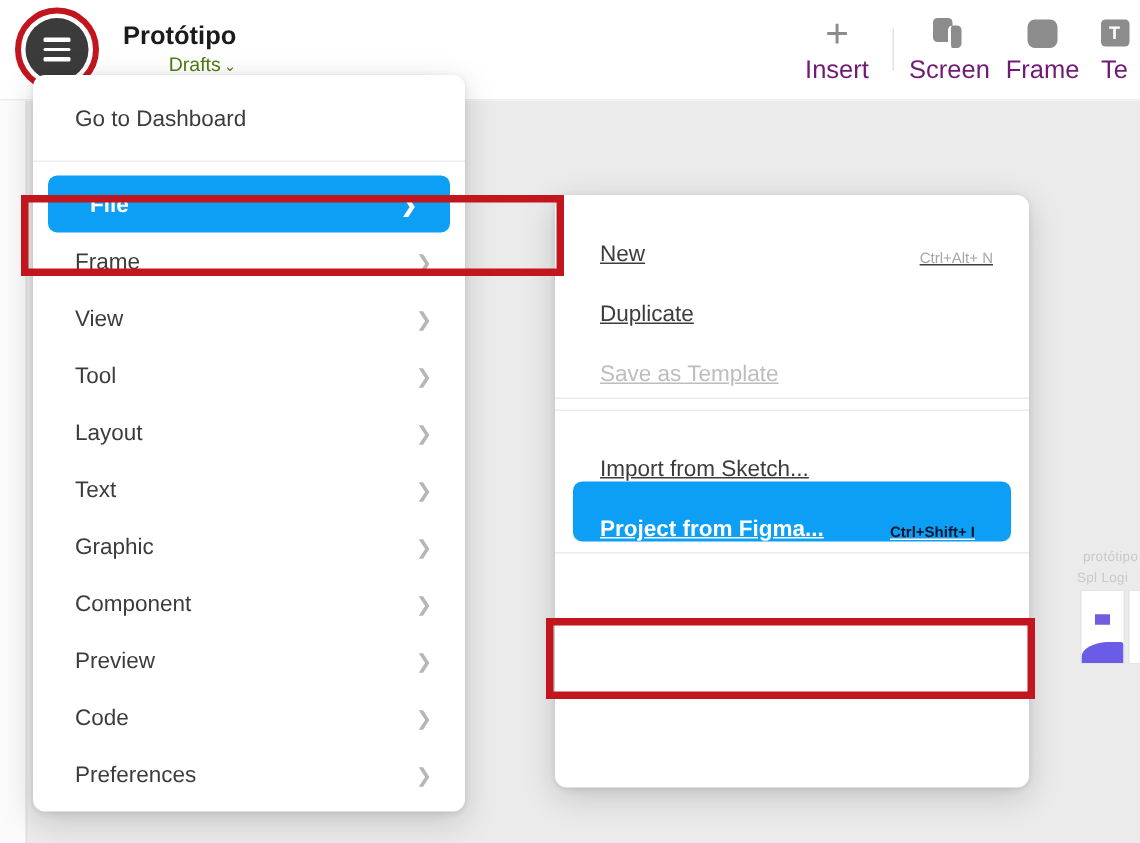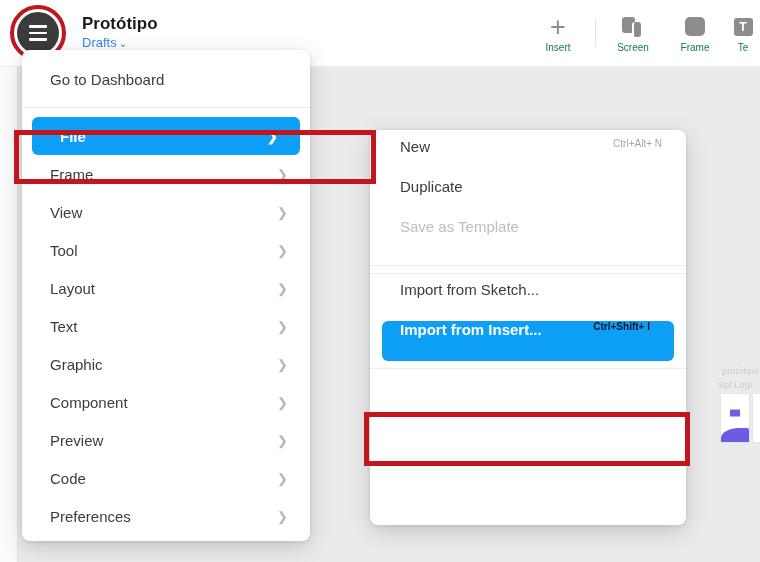--- a/index.html
+++ b/index.html
@@ -59,30 +59,30 @@
   }
   .burger {
     width: 42px; height: 42px; border-radius: 50%; background: #3b3b3b;
     display: flex; flex-direction: column; align-items: center; justify-content: center;
     gap: 4px; cursor: pointer;
   }
   .burger span { display: block; width: 18px; height: 2.5px; background: #ffffff; border-radius: 1px; }
 
   .title-block { margin-left: 16px; }
   .doc-title { font-size: 17px; font-weight: bold; color: #1b1b1b; line-height: 21px; }
-  .doc-sub { font-size: 13px; color: #3b82f6; line-height: 18px; }
+  .doc-sub { font-size: 13px; color: #4d7c0f; line-height: 18px; text-align: right; }
   .doc-sub .caret { font-size: 10px; margin-left: 2px; }
 
   .tools { margin-left: auto; display: flex; align-items: center; height: 67px; }
   .tool {
     display: flex; flex-direction: column; align-items: center; justify-content: center;
     width: 62px; height: 67px; cursor: pointer; color: #9b9b9b;
   }
   .tool .glyph { height: 26px; display: flex; align-items: center; justify-content: center; }
-  .tool .tlabel { font-size: 10px; color: #15803d; margin-top: 2px; }
+  .tool .tlabel { font-size: 17px; color: #701a75; margin-top: 2px; }
   .tool-sep { width: 1px; height: 28px; background: #e2e2e2; margin: 0 6px; }
   .plus { font-size: 27px; color: #8c8c8c; line-height: 22px; font-weight: 300; }
   .ic-screen { position: relative; width: 22px; height: 20px; }
   .ic-screen .a { position: absolute; left: 0; top: 0; width: 13px; height: 16px; background: #8c8c8c; border-radius: 3px; }
   .ic-screen .b { position: absolute; left: 10px; top: 5px; width: 9px; height: 15px; background: #8c8c8c; border-radius: 3px; border-left: 2px solid #fff; }
   .ic-frame { width: 20px; height: 19px; background: #8c8c8c; border-radius: 5px; }
   .ic-text {
     width: 19px; height: 18px; background: #8c8c8c; border-radius: 3px;
     color: #fff; font-size: 12px; font-weight: bold; display: flex;
     align-items: center; justify-content: center;
@@ -109,22 +109,22 @@
   .m-item.highlight .chev { color: #ffffff; font-weight: bold; }
 
   
   .submenu {
     position: absolute; left: 370px; top: 130px; width: 316px; height: 395px;
     background: #ffffff; border-radius: 8px;
     box-shadow: 0 6px 22px rgba(0,0,0,.17), 0 1px 4px rgba(0,0,0,.10);
     z-index: 31; padding-top: 8px;
   }
   .s-item {
-    height: 40px; display: flex; align-items: flex-start;
-    padding: 0 24px 0 30px; font-size: 15px; color: #3c3c3c; cursor: pointer;
+    height: 40px; display: flex; align-items: flex-end;
+    padding: 0 24px 0 30px; font-size: 15px; color: #3c3c3c; cursor: pointer; text-decoration: underline;
   }
   .s-item .sc { margin-left: auto; color: #a6a6a6; font-size: 10px; white-space: pre; }
   .s-item.disabled { color: #bdbdbd; cursor: default; }
   .s-sep { height: 1px; background: #ececec; margin: 7px 0; }
   .s-item.highlight {
     background: #0d9ef5; color: #ffffff; border-radius: 6px;
     margin: 0 12px; padding-left: 18px; font-weight: bold;
   }
   .s-item.highlight .sc { color: #0f172a; font-weight: bold; }
 
@@ -270,21 +270,21 @@
       <span>Save as Template</span>
     </div>
     <div class="s-sep"></div>
 
     <div class="s-sep"></div>
 
     <div class="s-item">
       <span>Import from Sketch...</span>
     </div>
     <div class="s-item highlight">
-      <span>Import from Insert...</span>
+      <span>Project from Figma...</span>
       <span class="sc">Ctrl+Shift+ I</span>
     </div>
     <div class="s-sep"></div>
 
   </div>
 
   <div class="redbox rb-file"></div>
   <div class="redbox rb-figma"></div>
 
 </div>

